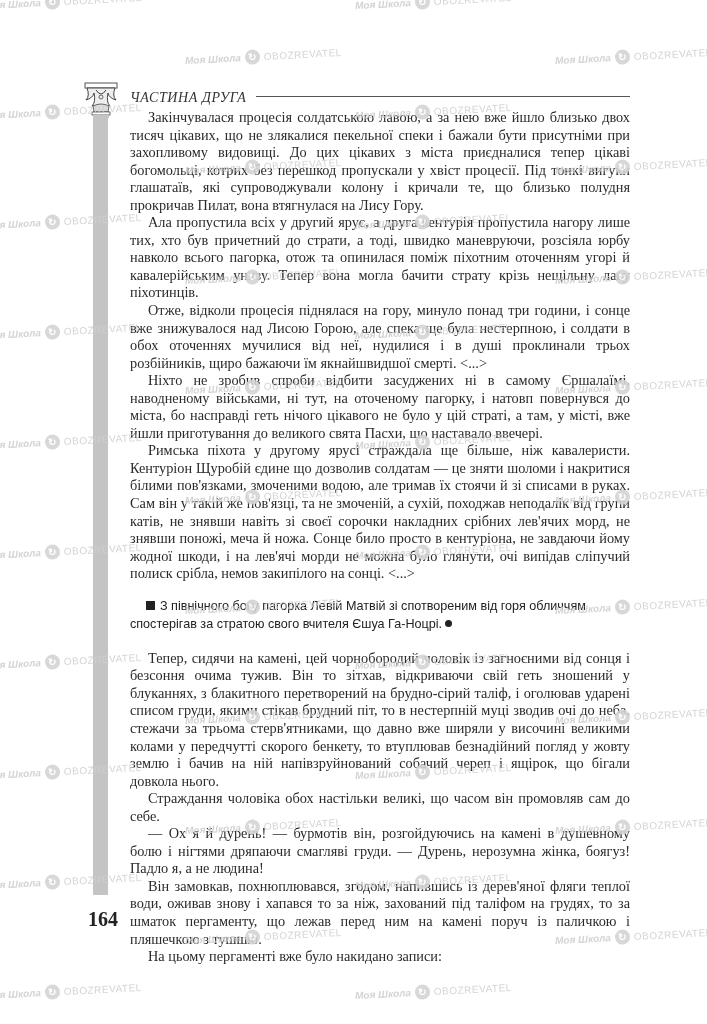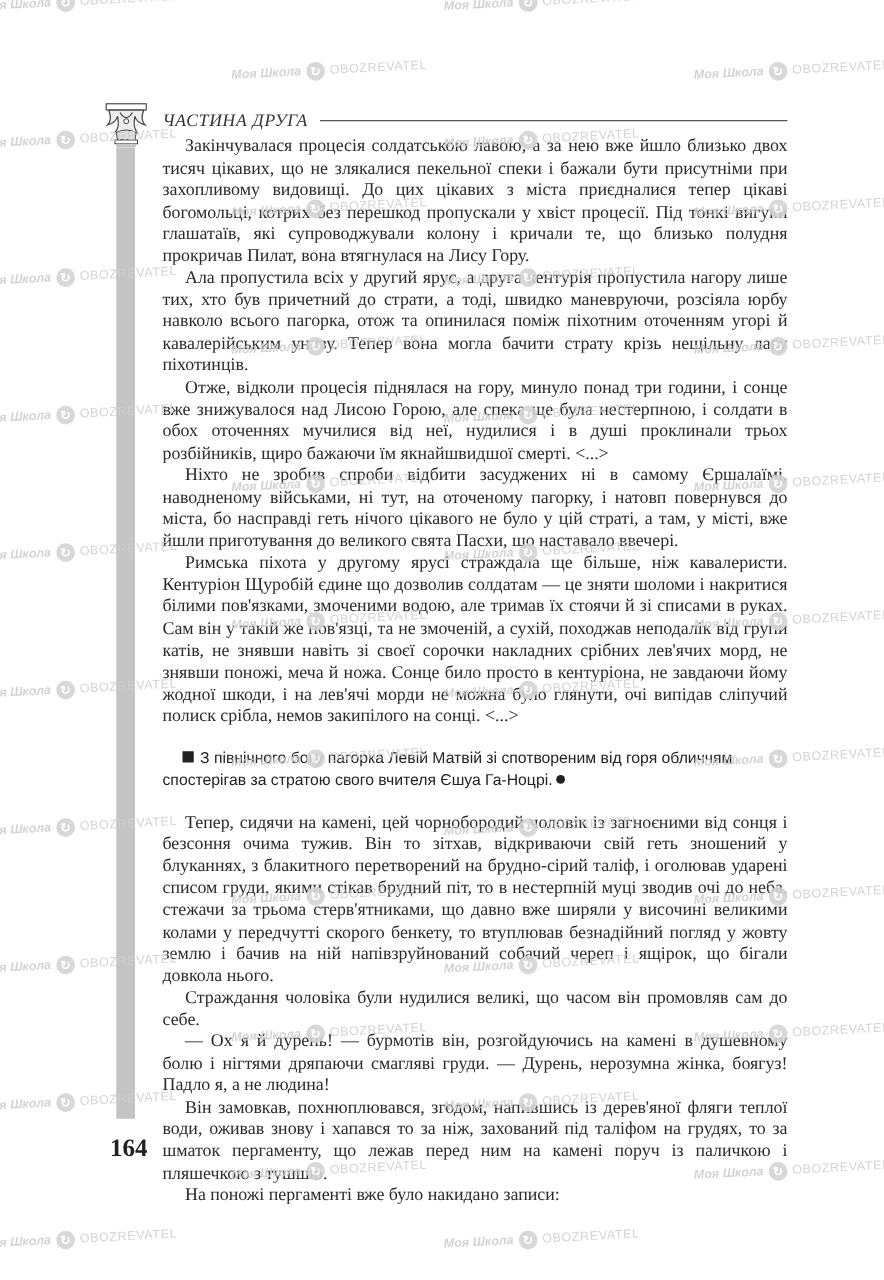--- a/index.html
+++ b/index.html
@@ -85,24 +85,24 @@
   <p>Ала пропустила всіх у другий ярус, а друга кентурія пропустила нагору лише тих, хто був причетний до страти, а тоді, швидко маневруючи, розсіяла юрбу навколо всього пагорка, отож та опинилася поміж піхотним оточенням угорі й кавалерійським унизу. Тепер вона могла бачити страту крізь нещільну лаву піхотинців.</p>
   <p>Отже, відколи процесія піднялася на гору, минуло понад три години, і сонце вже знижувалося над Лисою Горою, але спека ще була нестерпною, і солдати в обох оточеннях мучилися від неї, нудилися і в душі проклинали трьох розбійників, щиро бажаючи їм якнайшвидшої смерті. &lt;...&gt;</p>
   <p>Ніхто не зробив спроби відбити засуджених ні в самому Єршалаїмі, наводненому військами, ні тут, на оточеному пагорку, і натовп повернувся до міста, бо насправді геть нічого цікавого не було у цій страті, а там, у місті, вже йшли приготування до великого свята Пасхи, що наставало ввечері.</p>
   <p>Римська піхота у другому ярусі страждала ще більше, ніж кавалеристи. Кентуріон Щуробій єдине що дозволив солдатам — це зняти шоломи і накритися білими пов'язками, змоченими водою, але тримав їх стоячи й зі списами в руках. Сам він у такій же пов'язці, та не змоченій, а сухій, походжав неподалік від групи катів, не знявши навіть зі своєї сорочки накладних срібних лев'ячих морд, не знявши поножі, меча й ножа. Сонце било просто в кентуріона, не завдаючи йому жодної шкоди, і на лев'ячі морди не можна було глянути, очі випідав сліпучий полиск срібла, немов закипілого на сонці. &lt;...&gt;</p>
 
   <div class="inset">
     <span class="bullet-square"></span><span>З північного боку пагорка Левій Матвій зі спотвореним від горя обличчям спостерігав за стратою свого вчителя Єшуа Га-Ноцрі.</span><span class="bullet-dot"></span>
   </div>
 
   <p>Тепер, сидячи на камені, цей чорнобородий чоловік із загноєними від сонця і безсоння очима тужив. Він то зітхав, відкриваючи свій геть зношений у блуканнях, з блакитного перетворений на брудно-сірий таліф, і оголював ударені списом груди, якими стікав брудний піт, то в нестерпній муці зводив очі до неба, стежачи за трьома стерв'ятниками, що давно вже ширяли у височині великими колами у передчутті скорого бенкету, то втуплював безнадійний погляд у жовту землю і бачив на ній напівзруйнований собачий череп і ящірок, що бігали довкола нього.</p>
-  <p>Страждання чоловіка були нудилися великі, що часом він промовляв сам до себе.</p>
+  <p>Страждання чоловіка обох настільки великі, що часом він промовляв сам до себе.</p>
   <p>— Ох я й дурень! — бурмотів він, розгойдуючись на камені в душевному болю і нігтями дряпаючи смагляві груди. — Дурень, нерозумна жінка, боягуз! Падло я, а не людина!</p>
   <p>Він замовкав, похнюплювався, згодом, напившись із дерев'яної фляги теплої води, оживав знову і хапався то за ніж, захований під таліфом на грудях, то за шматок пергаменту, що лежав перед ним на камені поруч із паличкою і пляшечкою з тушшю.</p>
-  <p>На поножі пергаменті вже було накидано записи:</p>
+  <p>На цьому пергаменті вже було накидано записи:</p>
 </div>
 
 <div class="page-number">164</div>
 
 <div id="wm-layer">
     <div class="watermark" style="left: -15px; top: -6px;">
       <span class="wm-school">Моя Школа</span>
       <span class="wm-logo">↻</span>
       <span class="wm-brand">OBOZREVATEL</span>
     </div>

